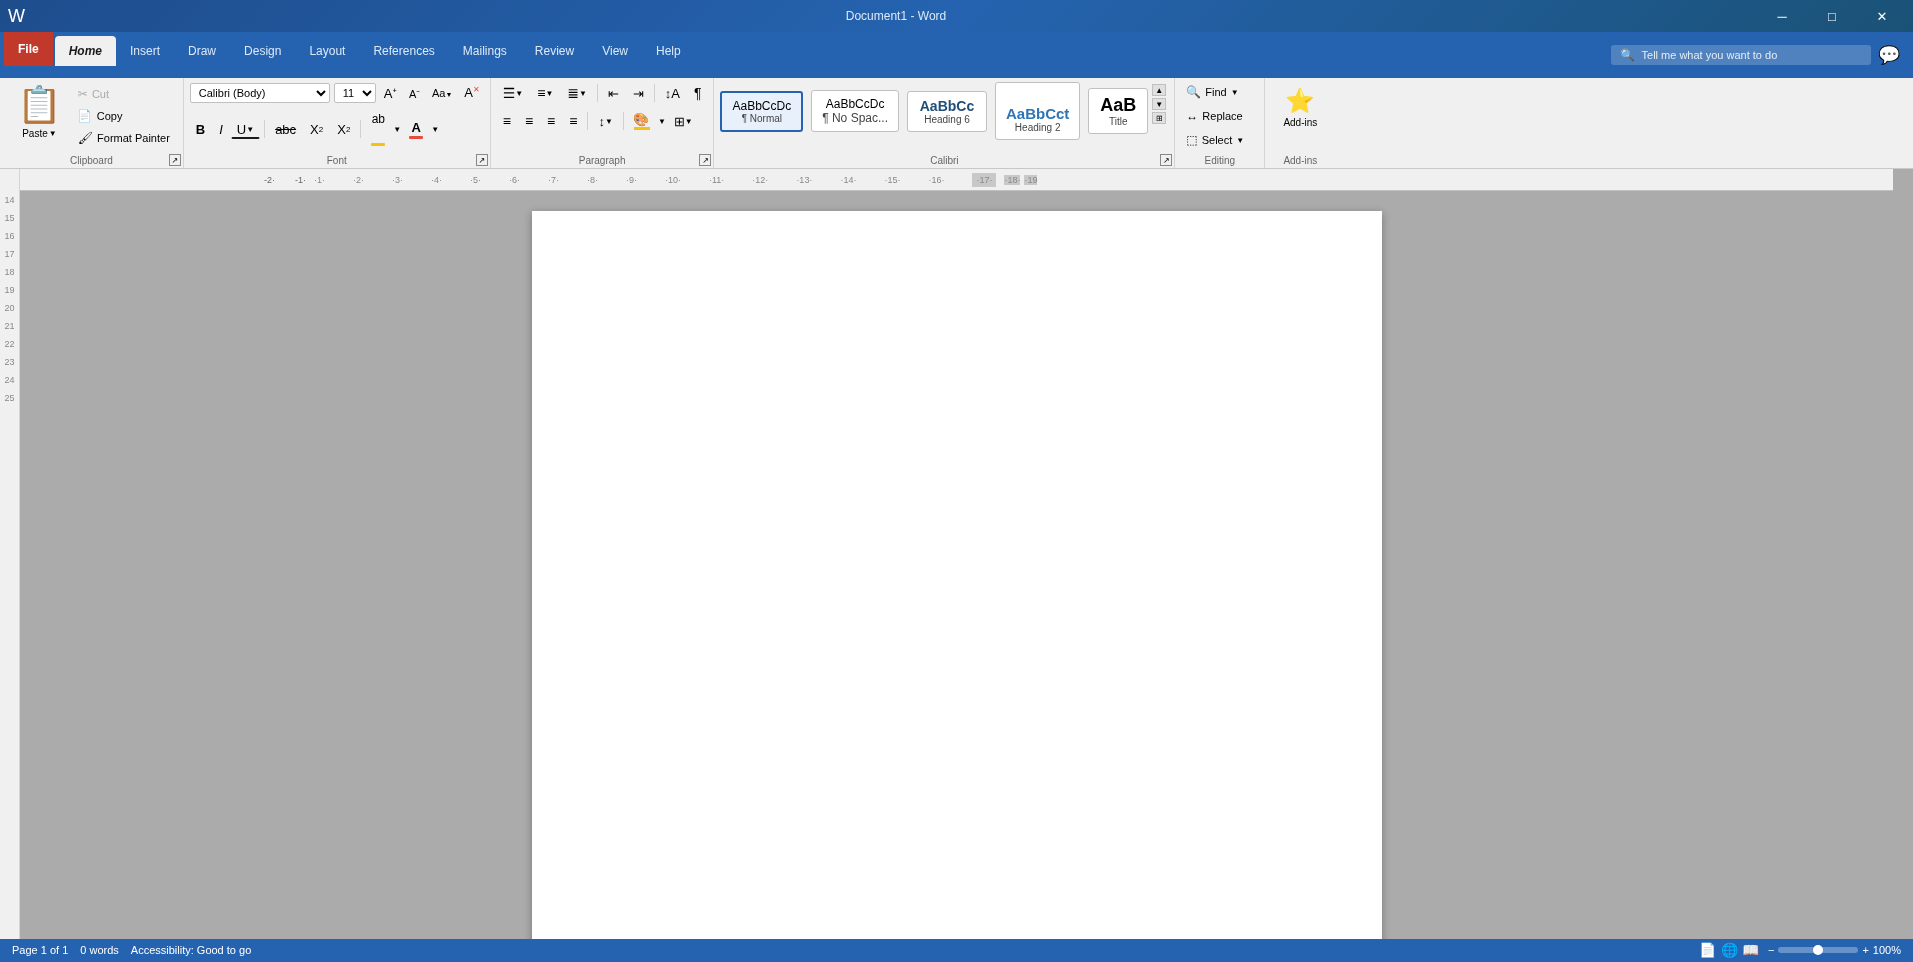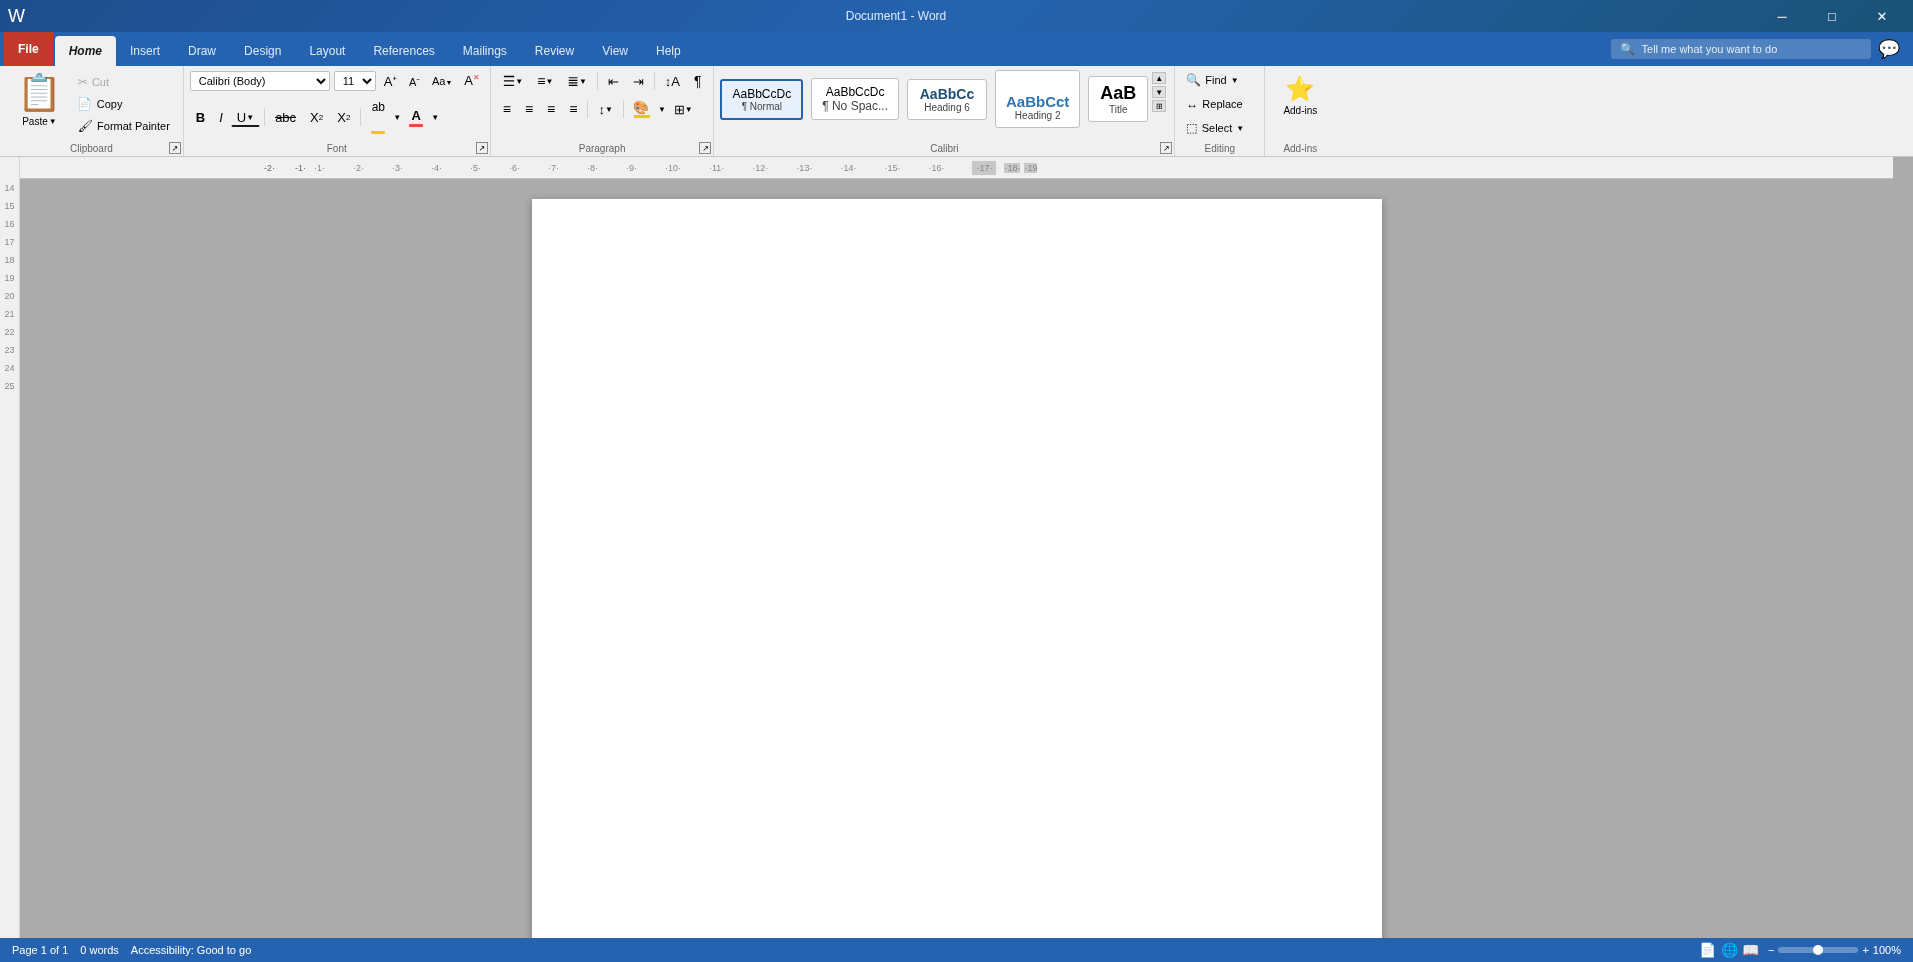--- a/index.html
+++ b/index.html
@@ -176,21 +176,21 @@
     
     #ribbon-header {
       background: #2563b0;
       display: flex;
       align-items: stretch;
     }
     #ribbon-tabs-row {
       display: flex;
       align-items: flex-end;
       flex: 1;
-      padding: 0 0 0 4px;
+      padding: 0 0 12px 4px;
     }
     #ribbon-right {
       display: flex;
       align-items: center;
       padding: 4px 12px;
       gap: 8px;
     }
 
     
     #doc-area {

